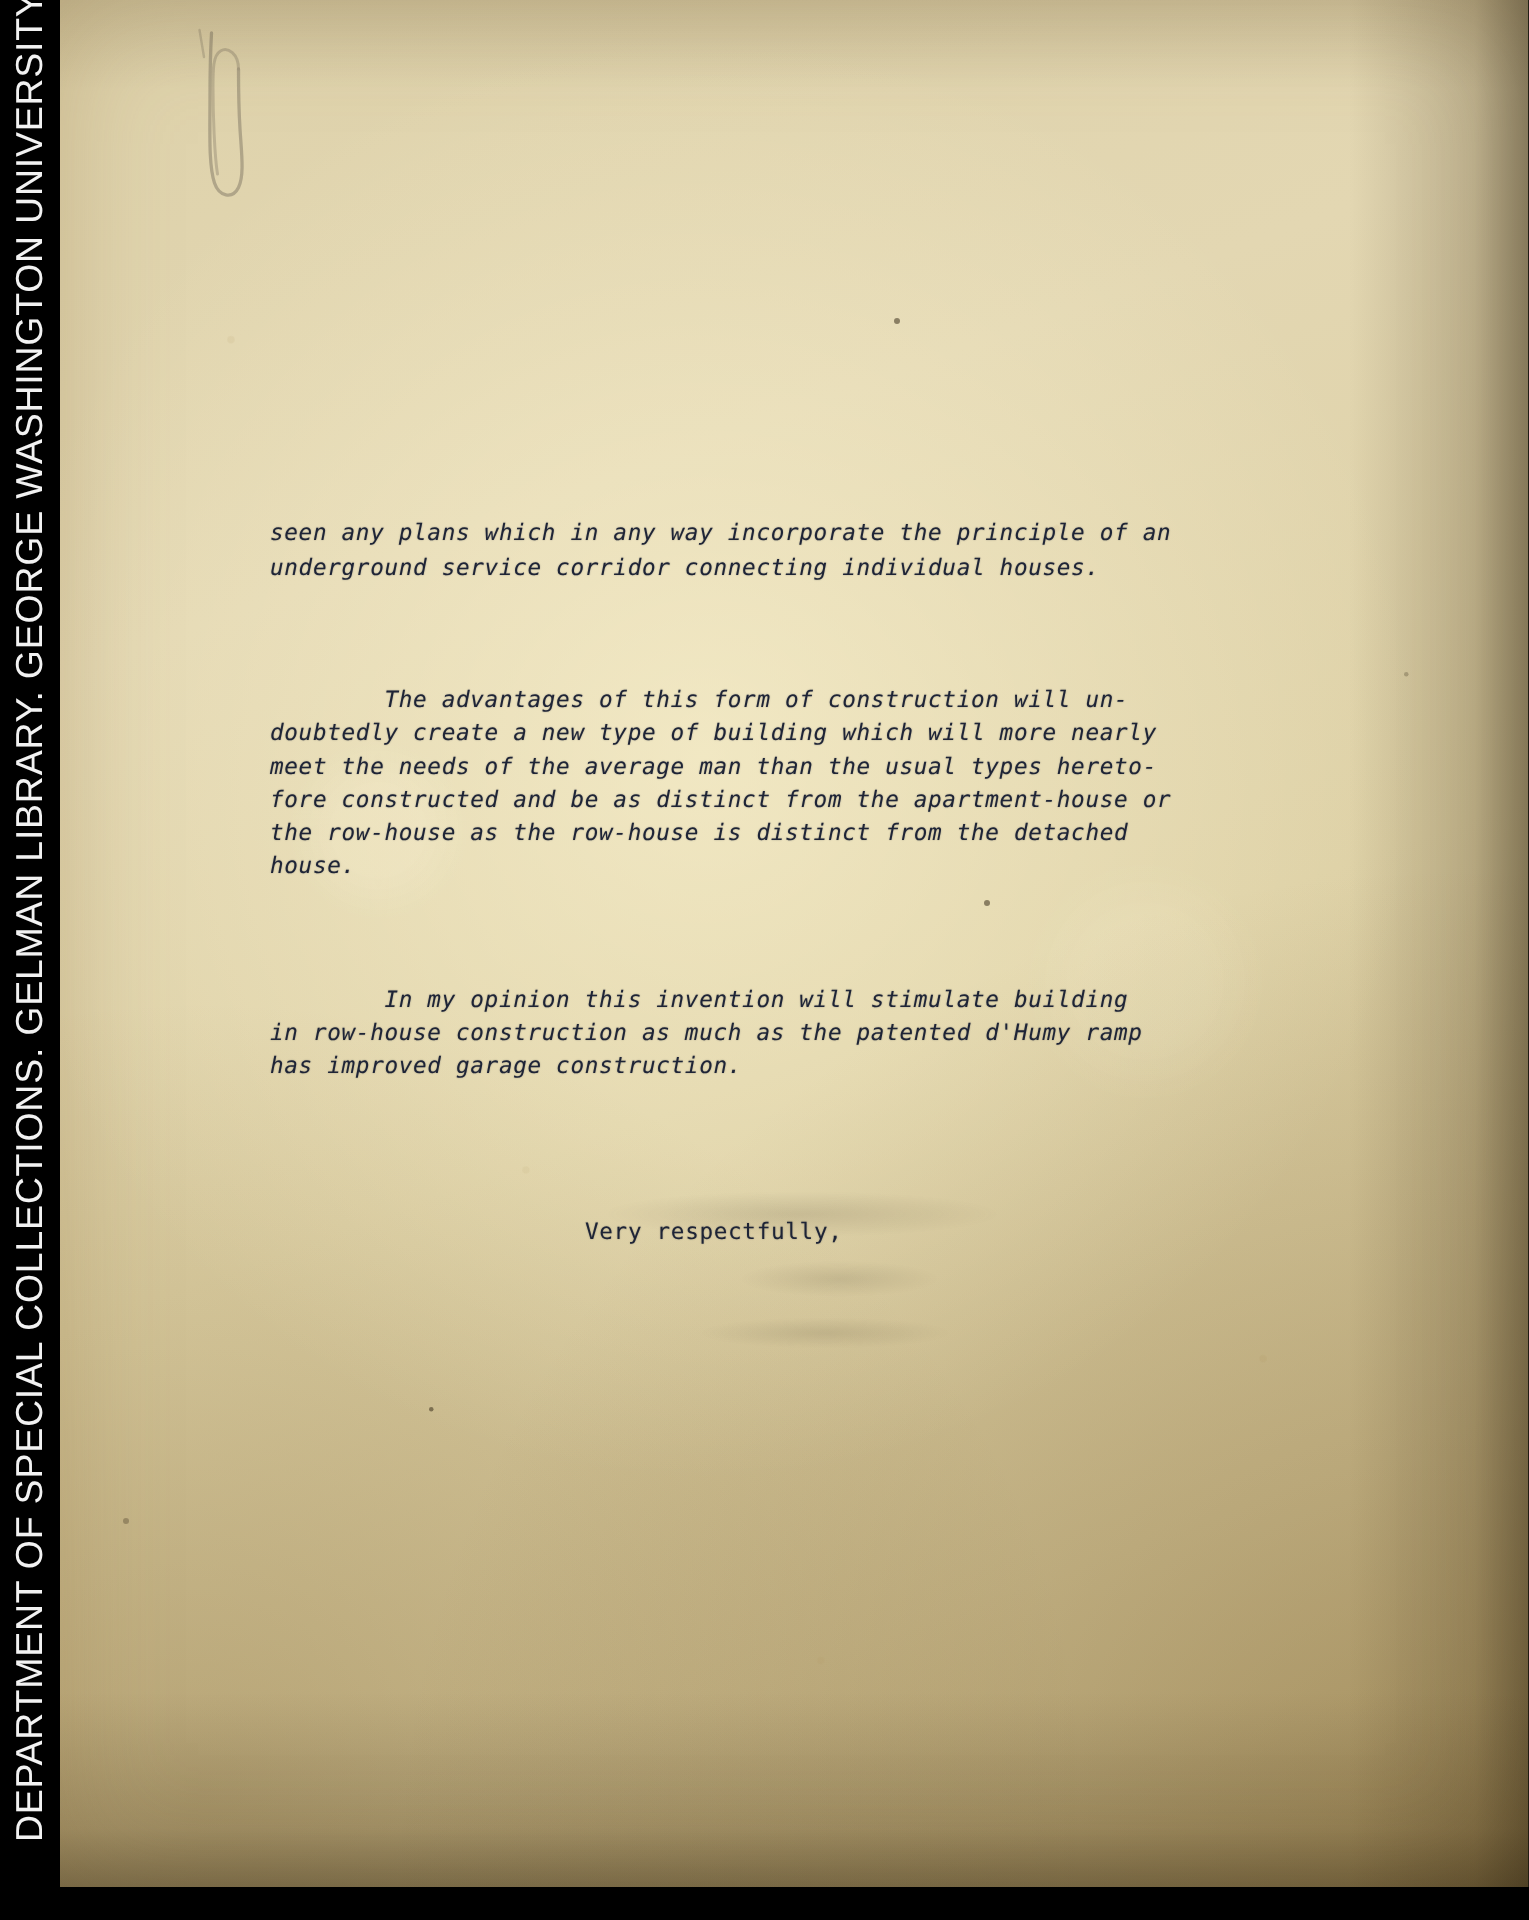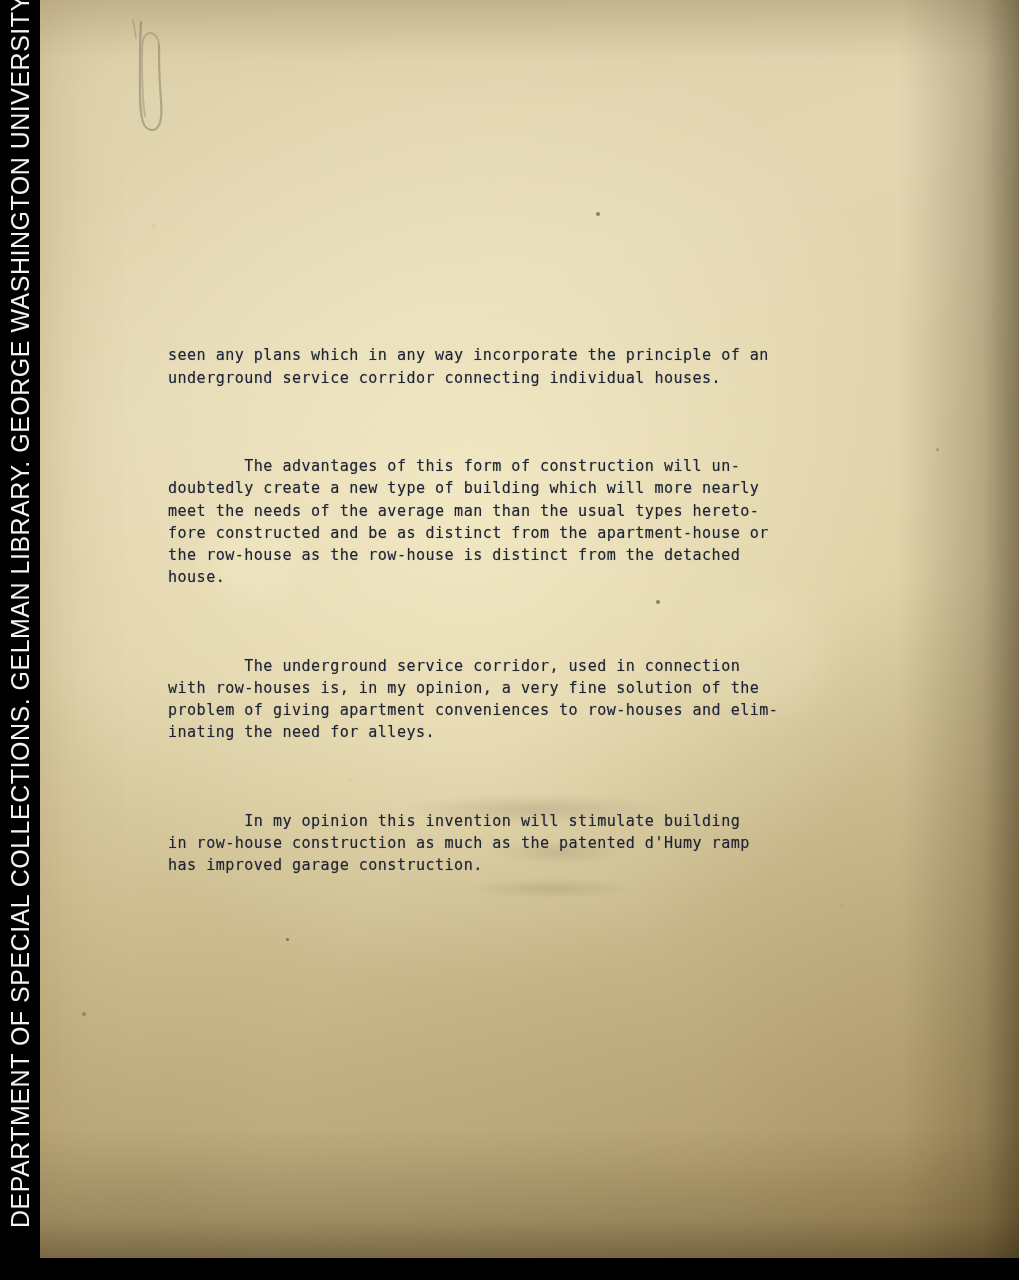--- a/index.html
+++ b/index.html
@@ -123,21 +123,22 @@
     width: 770px;
     color: #1e2436;
     font-family: "DejaVu Sans Mono", "Liberation Mono", monospace;
     font-size: 15.1px;
     line-height: 22.2px;
     letter-spacing: 0.45px;
     white-space: pre;
     text-shadow: 0 0 1px rgba(30,36,54,0.45);
   }
   #typed .para {
-    margin: 0 0 22px 0;
+    margin: 0 0 22px 12px;
+    font-style: italic;
   }
   #typed .para:last-child { margin-bottom: 0; }
   .signoff {
     margin-top: 22px;
     padding-left: 222px;
     white-space: pre;
   }
 
   
   #ghost {
@@ -182,27 +183,24 @@
 
     <div id="typed">
       <div class="para">seen any plans which in any way incorporate the principle of an
 underground service corridor connecting individual houses.</div>
       <div class="para">        The advantages of this form of construction will un-
 doubtedly create a new type of building which will more nearly
 meet the needs of the average man than the usual types hereto-
 fore constructed and be as distinct from the apartment-house or
 the row-house as the row-house is distinct from the detached
 house.</div>
-      <div class="para">        The underground service corridor, used in connection
-with row-houses is, in my opinion, a very fine solution of the
-problem of giving apartment conveniences to row-houses and elim-
-inating the need for alleys.</div>
       <div class="para">        In my opinion this invention will stimulate building
 in row-house construction as much as the patented d'Humy ramp
 has improved garage construction.</div>
+      <div class="signoff">Very respectfully,</div>
     </div>
 
     <div id="edge-top"></div>
     <div id="edge-right"></div>
     <div id="edge-bottom"></div>
   </div>
 
   <div id="left-strip">
     <div id="watermark">DEPARTMENT OF SPECIAL COLLECTIONS. GELMAN LIBRARY. GEORGE WASHINGTON UNIVERSITY.</div>
   </div>

